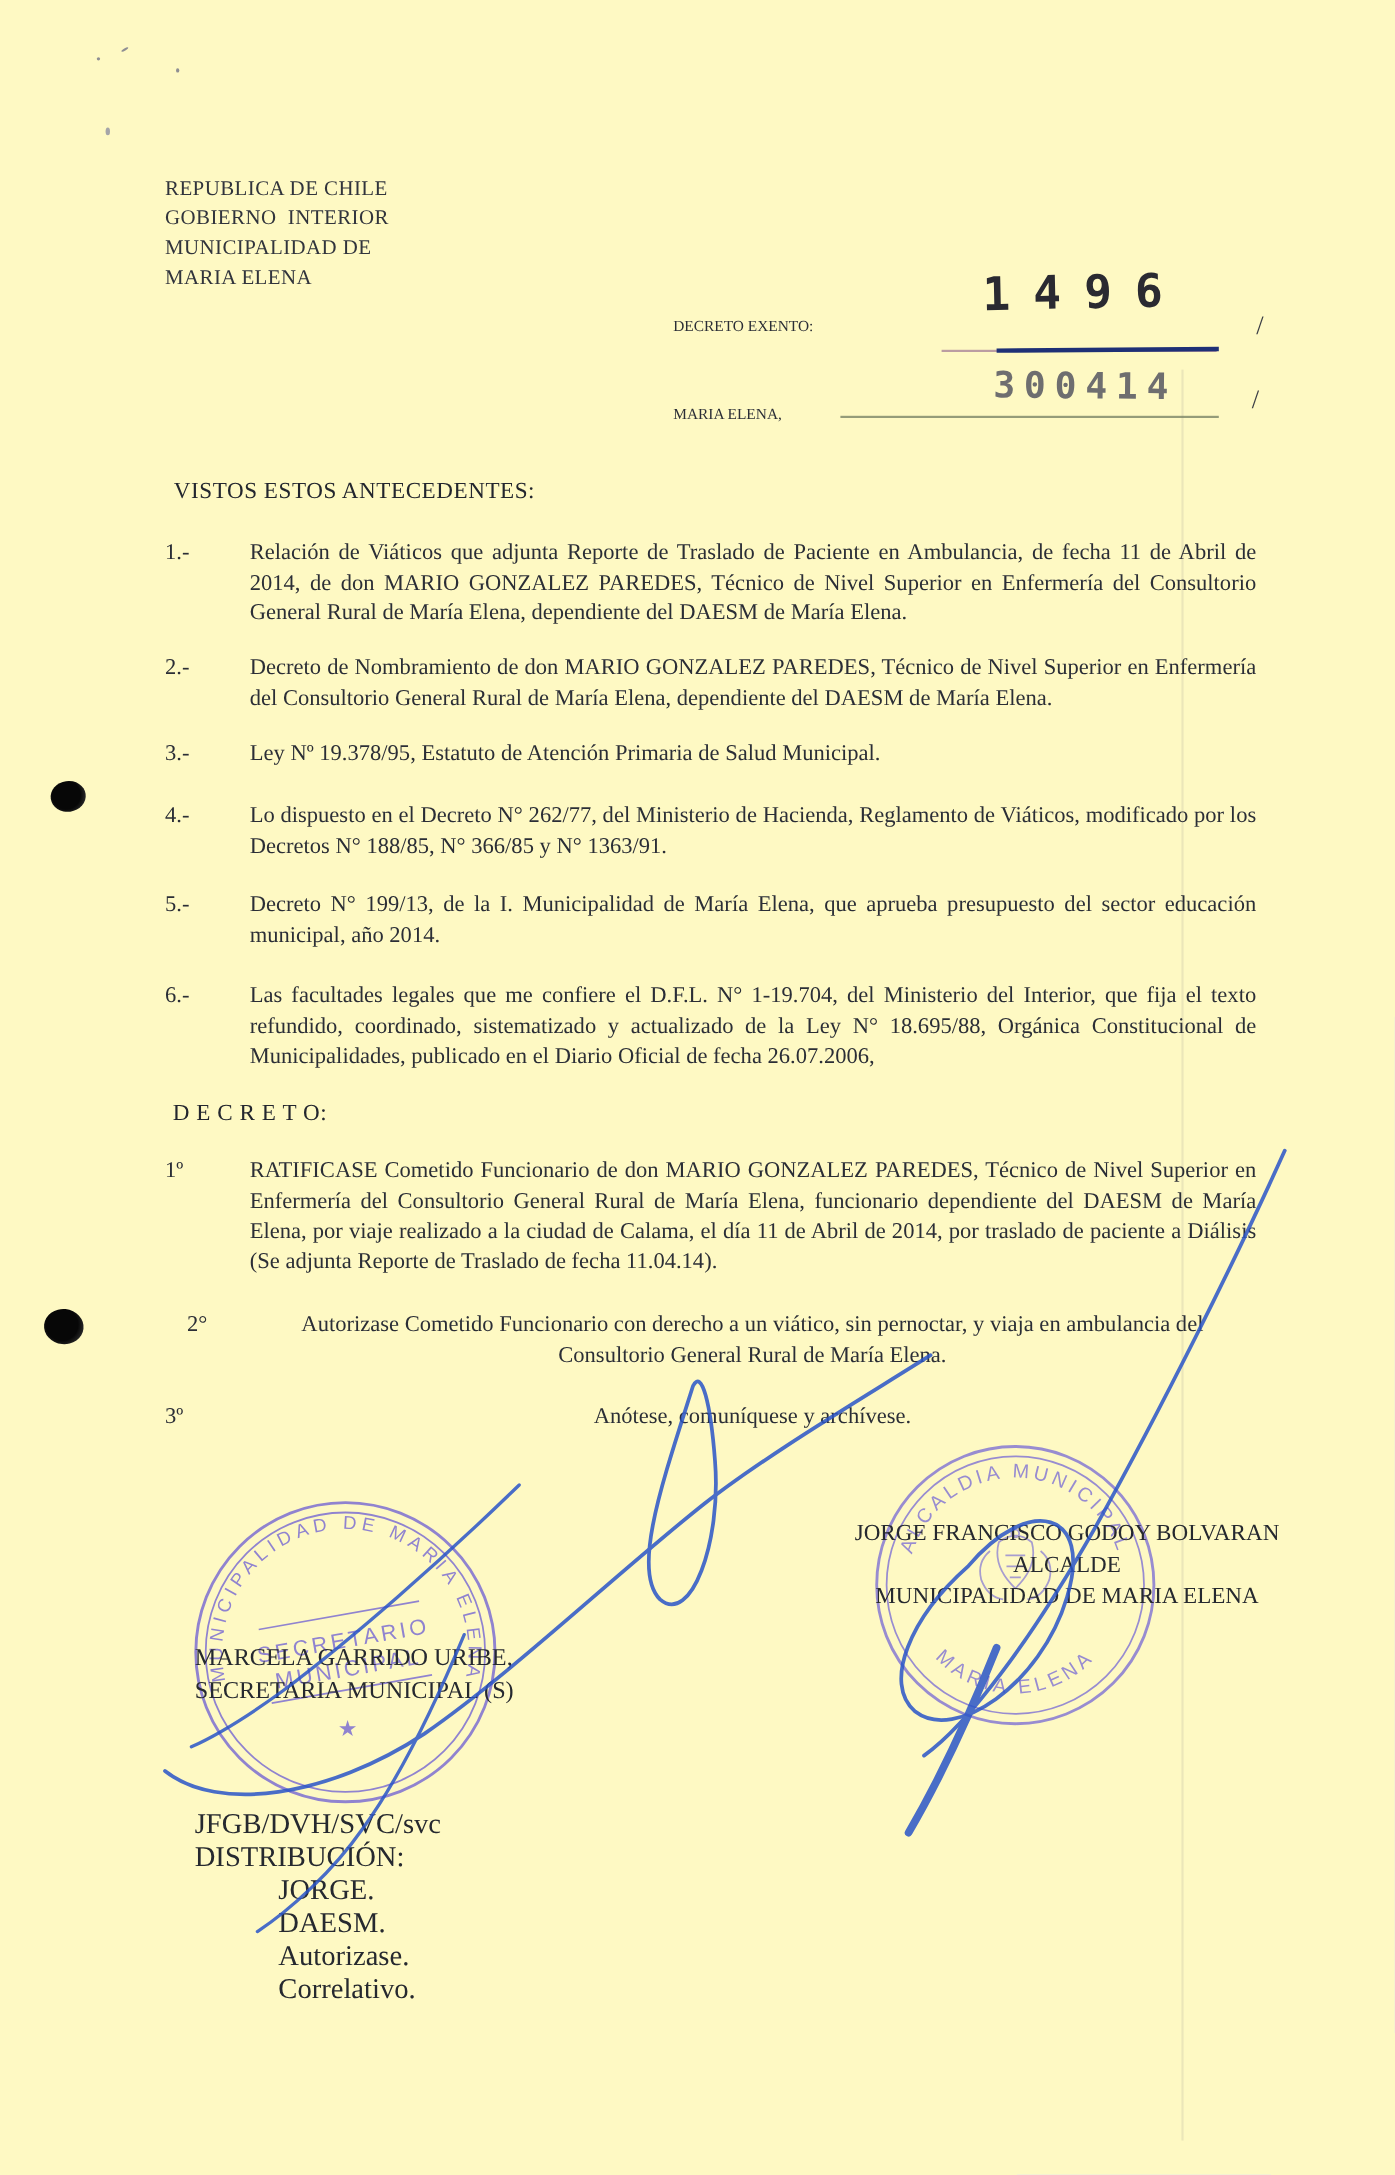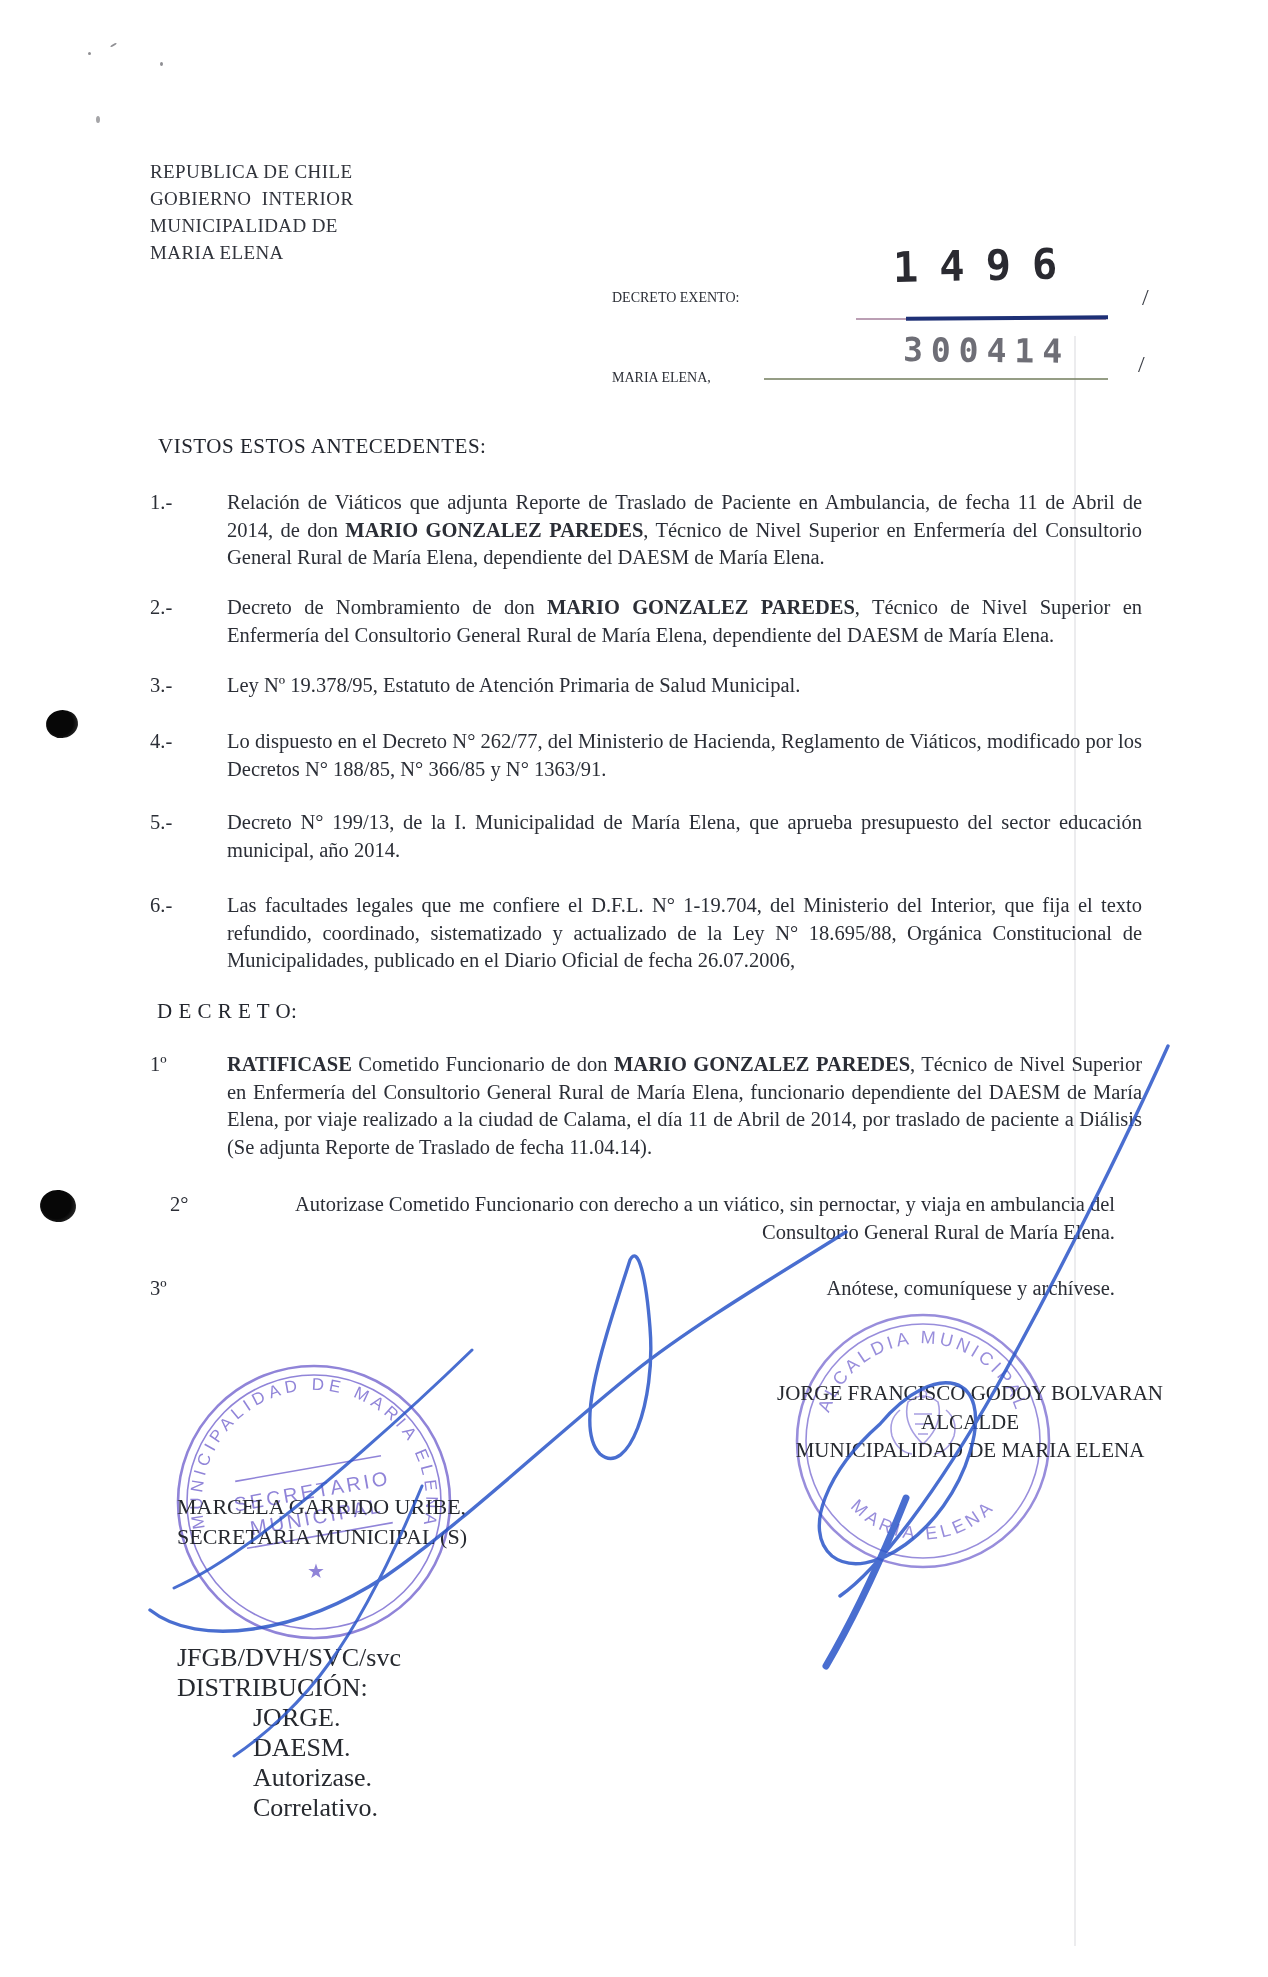--- a/index.html
+++ b/index.html
@@ -1,18 +1,18 @@
 <!DOCTYPE html>
 <html><head>
 <meta charset="utf-8">
 <style>
   html,body{margin:0;padding:0;background:#e8e8e8;}
   .page{
     position:relative;width:1268px;height:1977px;margin:0 auto;
-    background:#ffffff;overflow:hidden;
+    background:#fef9c3;overflow:hidden;
     font-family:"Liberation Serif",serif;color:#2b2e36;
   }
   .abs{position:absolute;}
 
   
   .letterhead{left:150px;top:158px;font-size:19px;line-height:27px;letter-spacing:.4px;color:#31343c;}
   .letterhead div{white-space:pre-wrap;}
 
   
   .field-label{font-size:14px;color:#2b2e36;}
@@ -37,22 +37,22 @@
 
   
   .sec-title{font-size:21px;letter-spacing:.5px;color:#23262e;}
   .vistos-title{left:158px;top:434px;}
   .decreto-title{left:157px;top:999px;}
 
   
   .item{position:absolute;left:150px;width:992px;font-size:20.5px;line-height:27.5px;}
   .item .num{position:absolute;left:0;top:0;}
   .item .txt{margin-left:77px;text-align:justify;}
-  .item .txt.indent2{margin-left:103px;width:862px;text-align:right;}
-  .b{font-weight:bold;}
+  .item .txt.indent2{margin-left:103px;width:862px;text-align:center;}
+  .b{font-weight:normal;}
 
   
   .mayor-block{left:720px;top:1379px;width:500px;text-align:center;font-size:21px;line-height:28.5px;color:#26292f;}
   .secretary-block{left:177px;top:1492px;font-size:22px;line-height:30px;color:#26292f;}
   .footer-block{left:177px;top:1643px;font-size:26px;line-height:30px;color:#26292f;}
   .footer-block .entries{margin-left:76px;}
 
   
   .stamp{pointer-events:none;}
   svg text{font-family:"Liberation Sans",sans-serif;}

